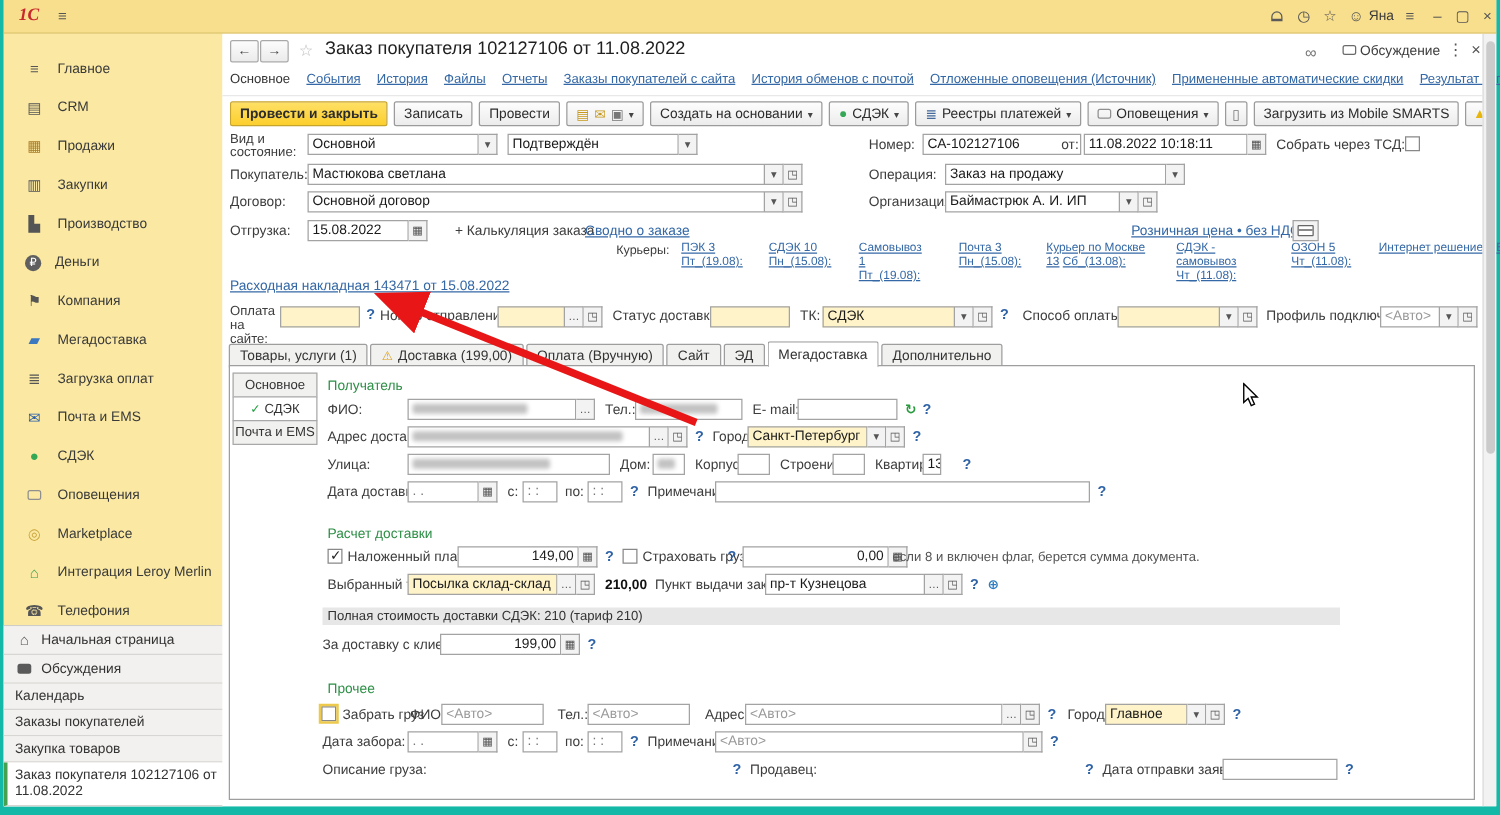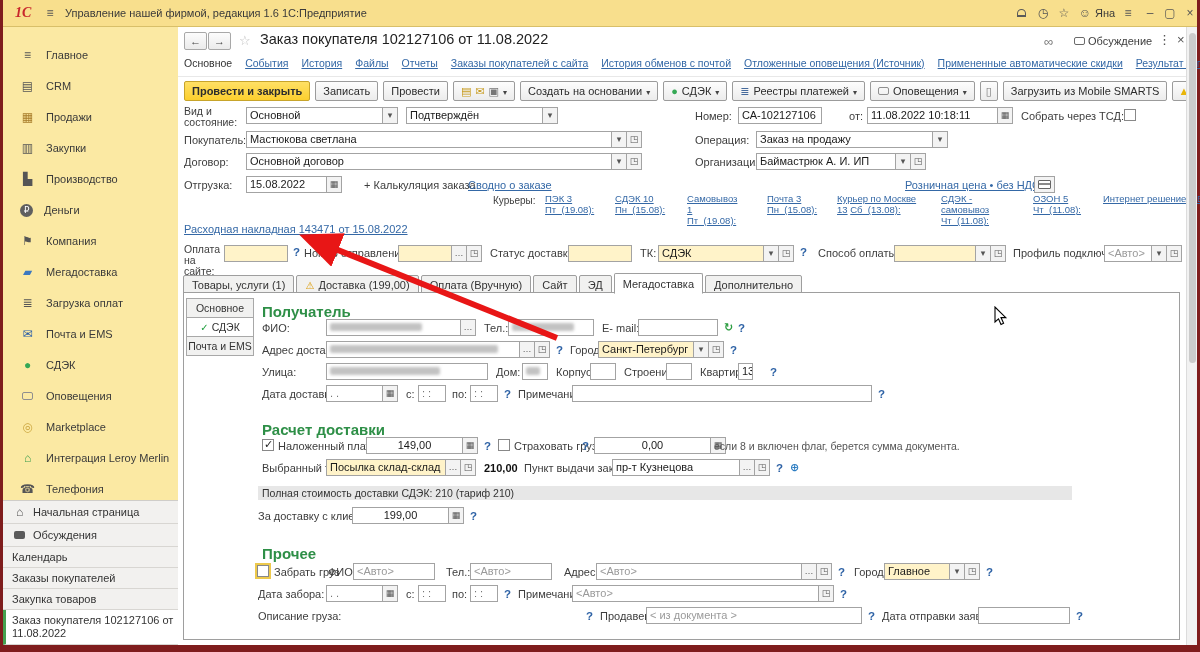--- a/index.html
+++ b/index.html
@@ -1,18 +1,18 @@
 <!DOCTYPE html>
 <html><head>
 <meta charset="utf-8">
 <style>
 *{box-sizing:border-box}
 html,body{margin:0;padding:0}
 body{font-family:"Liberation Sans","DejaVu Sans",sans-serif;width:1200px;height:652px;overflow:hidden}
-#frame{position:relative;width:1200px;height:652px;background:#7f1d1d;overflow:hidden}
+#frame{position:relative;width:1200px;height:652px;background:#14b8a6;overflow:hidden}
 #win{position:absolute;left:3px;top:0;width:1194px;height:645px;background:#fff}
 
 #titlebar{position:absolute;left:0;top:0;width:100%;height:27px;background:#f8df8d;border-bottom:1px solid #d8bf69}
 .tb-el{position:absolute;top:0;height:26px;display:flex;align-items:center;font-size:11px;color:#3a3a3a;white-space:nowrap}
 .logo1c{font-weight:bold;font-style:italic;color:#c8272c;font-size:14px;font-family:"Liberation Serif","DejaVu Serif",serif}
 .ti{width:20px;justify-content:center;cursor:pointer;color:#555;font-size:12px}
 #search{background:#fdf2c0;border:1px solid #ccb261;border-radius:2px;height:17px;width:168px;font-size:11px;color:#8a7a45;padding:0 3px;outline:none}
 .ic-mag{width:7px;height:7px;border:1.5px solid #8c7a3f;border-radius:50%;position:relative;display:inline-block}
 .ic-mag::after{content:"";position:absolute;width:4px;height:1.5px;background:#8c7a3f;transform:rotate(45deg);right:-3px;bottom:-2px}
 .ic-bell{width:9px;height:8px;border:1.5px solid #5a5a5a;border-bottom:2.5px solid #5a5a5a;border-radius:5px 5px 0 0;display:inline-block}
@@ -29,31 +29,31 @@
 
 #content{position:absolute;left:175px;top:27px;width:1008px;height:618px;background:#fff}
 #vscroll{position:absolute;left:1183px;top:27px;width:11px;height:618px;background:#f2f2f2;border-left:1px solid #dcdcdc}
 #vthumb{position:absolute;left:2px;top:6px;width:7px;height:330px;background:#cbcbcb;border-radius:4px}
 .lb{position:absolute;font-size:11px;color:#3d3d3d;white-space:nowrap}
 .lb2{white-space:normal;line-height:11px;font-size:10.5px}
 .fw{position:absolute;display:flex;height:17px;font-size:11px}
 .fi{flex:1;border:1px solid #a3a3a3;background:#fff;padding:0 3px;line-height:15px;white-space:nowrap;overflow:hidden;color:#1a1a1a}
 .fi.y{background:#fff3c9}
 .fi.gray{color:#9a9a9a}
-.fi.num{text-align:center}
+.fi.num{text-align:right}
 .fi.ph{color:#777}
 .fb{width:15px;border:1px solid #a3a3a3;border-left:none;background:#f3f3f3;text-align:center;font-size:8px;line-height:15px;color:#555;cursor:pointer;flex:0 0 15px}
 .fb.dd::after{content:"▾";font-size:9px}
 .fb.dots::after{content:"…";font-size:9px}
 .fb.op::after{content:"◳";font-size:9px}
 .fb.cal::after{content:"▦";font-size:9px}
 .fb.calc::after{content:"▦";font-size:9px}
 .q{position:absolute;color:#2f63a6;font-weight:bold;font-size:11.5px;cursor:pointer}
 .lnk{color:#3468a6;text-decoration:underline;cursor:pointer}
-.grn{position:absolute;color:#2e8f47;font-weight:bold;font-size:15px;white-space:nowrap}
+.grn{position:absolute;color:#2e8f47;font-weight:normal;font-size:11px;white-space:nowrap}
 .cb{position:absolute;width:12px;height:12px;border:1px solid #888;background:#fff;cursor:pointer}
 .cb.ck::after{content:"✓";position:absolute;left:1px;top:-2px;font-size:11px;color:#222}
 .cb.hl{outline:2px solid #edc94c}
 .redact{display:inline-block;height:8px;border-radius:2px;background:#c2c2c2;filter:blur(1.5px);margin-top:3px;vertical-align:top}
 .tbar{position:absolute;left:6px;top:54px;display:flex;gap:5px;align-items:center;width:996px}
 .tbtn{height:20px;border:1px solid #9b9b9b;border-radius:2px;background:linear-gradient(#fdfdfd,#ececec);display:inline-flex;align-items:center;gap:4px;padding:0 7px;font-size:11px;color:#2c2c2c;cursor:pointer;white-space:nowrap}
 .tbtn.primary{background:linear-gradient(#ffe065,#fccf2e);border-color:#c7a42b;font-weight:bold}
 .caret::after{content:"▾";font-size:8px;color:#444}
 .tico{font-size:11px}
 .navrow{position:absolute;left:6px;top:30px;display:flex;gap:13px;font-size:10.5px;color:#333;white-space:nowrap;align-items:center}
@@ -80,21 +80,20 @@
 <body>
 
 <div id="frame">
 <div id="win">
 
   <div id="titlebar">
     <div class="tb-el" style="left:12px">
           <span class="logo1c">1С</span>
         </div>
     <div class="tb-el ti" style="left:37px">≡</div>
-    <div class="tb-el" style="left:62px">Управление нашей фирмой, редакция 1.6 1С:Предприятие</div>
     <div class="tb-el ti" style="left:1008px">
           <span class="ic-bell"></span>
         </div>
     <div class="tb-el ti" style="left:1030px">◷</div>
     <div class="tb-el ti" style="left:1051px">☆</div>
     <div class="tb-el ti" style="left:1072px">☺</div>
     <div class="tb-el" style="left:1092px">Яна</div>
     <div class="tb-el ti" style="left:1115px">≡</div>
     <div class="tb-el ti" style="left:1137px">–</div>
     <div class="tb-el ti" style="left:1157px">▢</div>
@@ -267,21 +266,21 @@
     <div class="lb lb2" style="left:6px;top:79px;width:56px">Вид и состояние:</div>
     <div class="fw" style="left:68px;top:80px;width:152px">
           <div class="fi">Основной</div>
           <span class="fb dd"></span>
         </div>
     <div class="fw" style="left:228px;top:80px;width:152px">
           <div class="fi">Подтверждён</div>
           <span class="fb dd"></span>
         </div>
     <div class="lb" style="left:517px;top:83px">Номер:</div>
-    <div class="fw" style="left:560px;top:80px;width:84px">
+    <div class="fw" style="left:560px;top:80px;width:127px">
           <div class="fi">СА-102127106</div>
         </div>
     <div class="lb" style="left:671px;top:83px">от:</div>
     <div class="fw" style="left:689px;top:80px;width:146px">
           <div class="fi">11.08.2022 10:18:11</div>
           <span class="fb cal"></span>
         </div>
     <div class="lb" style="left:843px;top:83px">Собрать через ТСД:</div>
     <div class="cb" style="left:946px;top:82px"></div>
 
@@ -568,23 +567,20 @@
     <div class="lb" style="left:340px;top:561px">Примечание:</div>
     <div class="fw" style="left:394px;top:558px;width:262px">
           <div class="fi gray">&lt;Авто&gt;</div>
           <span class="fb op"></span>
         </div>
     <div class="q" style="left:662px;top:561px">?</div>
 
     <div class="lb" style="left:80px;top:583px">Описание груза:</div>
     <div class="q" style="left:408px;top:583px">?</div>
     <div class="lb" style="left:422px;top:583px">Продавец:</div>
-    <div class="fw" style="left:468px;top:580px;width:216px">
-          <div class="fi gray">&lt; из документа &gt;</div>
-        </div>
     <div class="q" style="left:690px;top:583px">?</div>
     <div class="lb" style="left:704px;top:583px">Дата отправки заявки:</div>
     <div class="fw" style="left:800px;top:580px;width:92px">
           <div class="fi"></div>
         </div>
     <div class="q" style="left:898px;top:583px">?</div>
 
   </div>
 
   <div id="vscroll">

